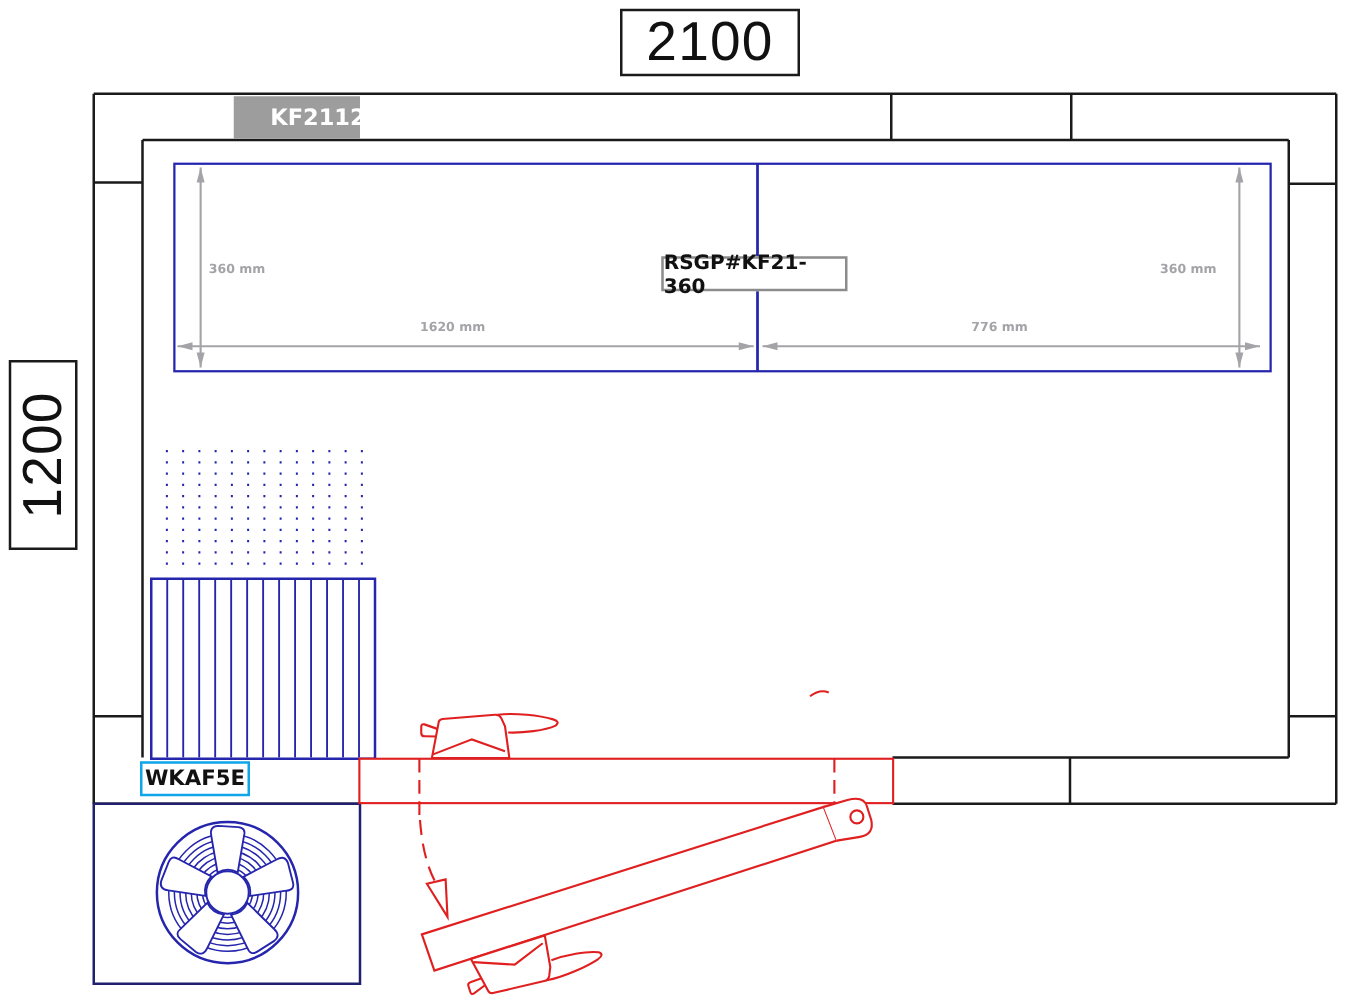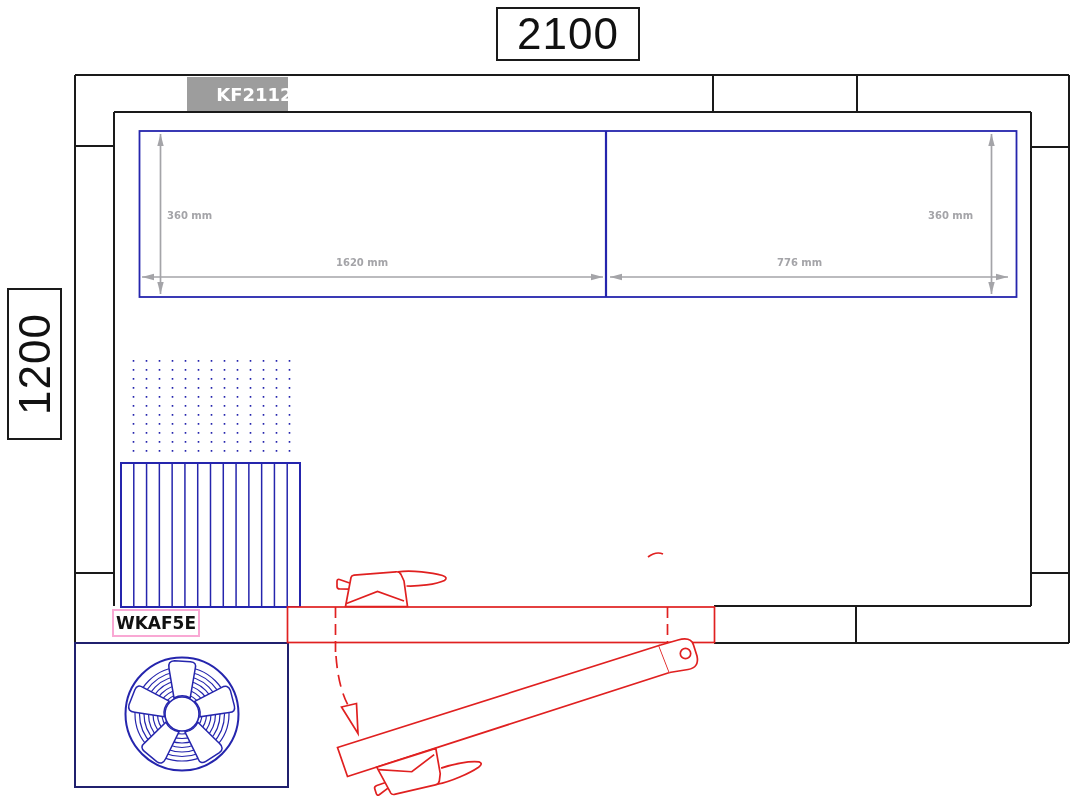--- a/index.html
+++ b/index.html
@@ -20,21 +20,21 @@
        box-sizing:border-box;background:#fff;color:#111;}
   .lbl-big{border:2px solid var(--ink);font-family:"Liberation Sans",sans-serif;
            font-size:44px;letter-spacing:1px;font-weight:400;}
   #label-2100{left:496px;top:7px;width:144px;height:54px;}
   #label-1200{left:7px;top:288px;width:55px;height:152px;}
   #label-1200 span{transform:rotate(-90deg);white-space:nowrap;}
   #label-kf{left:187px;top:77px;width:101px;height:34px;background:var(--label-bg);
             color:#fff;font-weight:bold;font-size:18px;padding-left:46px;}
   #label-rsgp{left:529px;top:205px;width:149px;height:28px;border:2px solid var(--label-border);
               font-weight:bold;font-size:16px;}
-  #label-wkaf{left:112px;top:609px;width:88px;height:28px;border:2px solid #f9a8d4;
+  #label-wkaf{left:112px;top:609px;width:88px;height:28px;border:2px solid #0ea5e9;
               font-weight:bold;font-size:17px;}
   .dimtxt{position:absolute;color:var(--dim);font-weight:bold;font-size:10px;
           background:transparent;white-space:nowrap;}
   #dim-left-360{left:167px;top:210px;}
   #dim-right-360{left:928px;top:210px;}
   #dim-1070{left:336px;top:257px;}
   #dim-776{left:777px;top:257px;}
 </style>
 </head>
 <body>
@@ -150,18 +150,19 @@
     </g>
   </svg>
 
   <div class="lbl lbl-big" id="label-2100">
     <span>2100</span>
   </div>
   <div class="lbl lbl-big" id="label-1200">
     <span>1200</span>
   </div>
   <div class="lbl" id="label-kf">KF2112E</div>
+  <div class="lbl" id="label-rsgp">RSGP#KF21-360</div>
   <div class="lbl" id="label-wkaf">WKAF5E</div>
   <div class="dimtxt" id="dim-left-360">360 mm</div>
   <div class="dimtxt" id="dim-right-360">360 mm</div>
   <div class="dimtxt" id="dim-1070">1620 mm</div>
   <div class="dimtxt" id="dim-776">776 mm</div>
 </div>
 
 </body></html>

